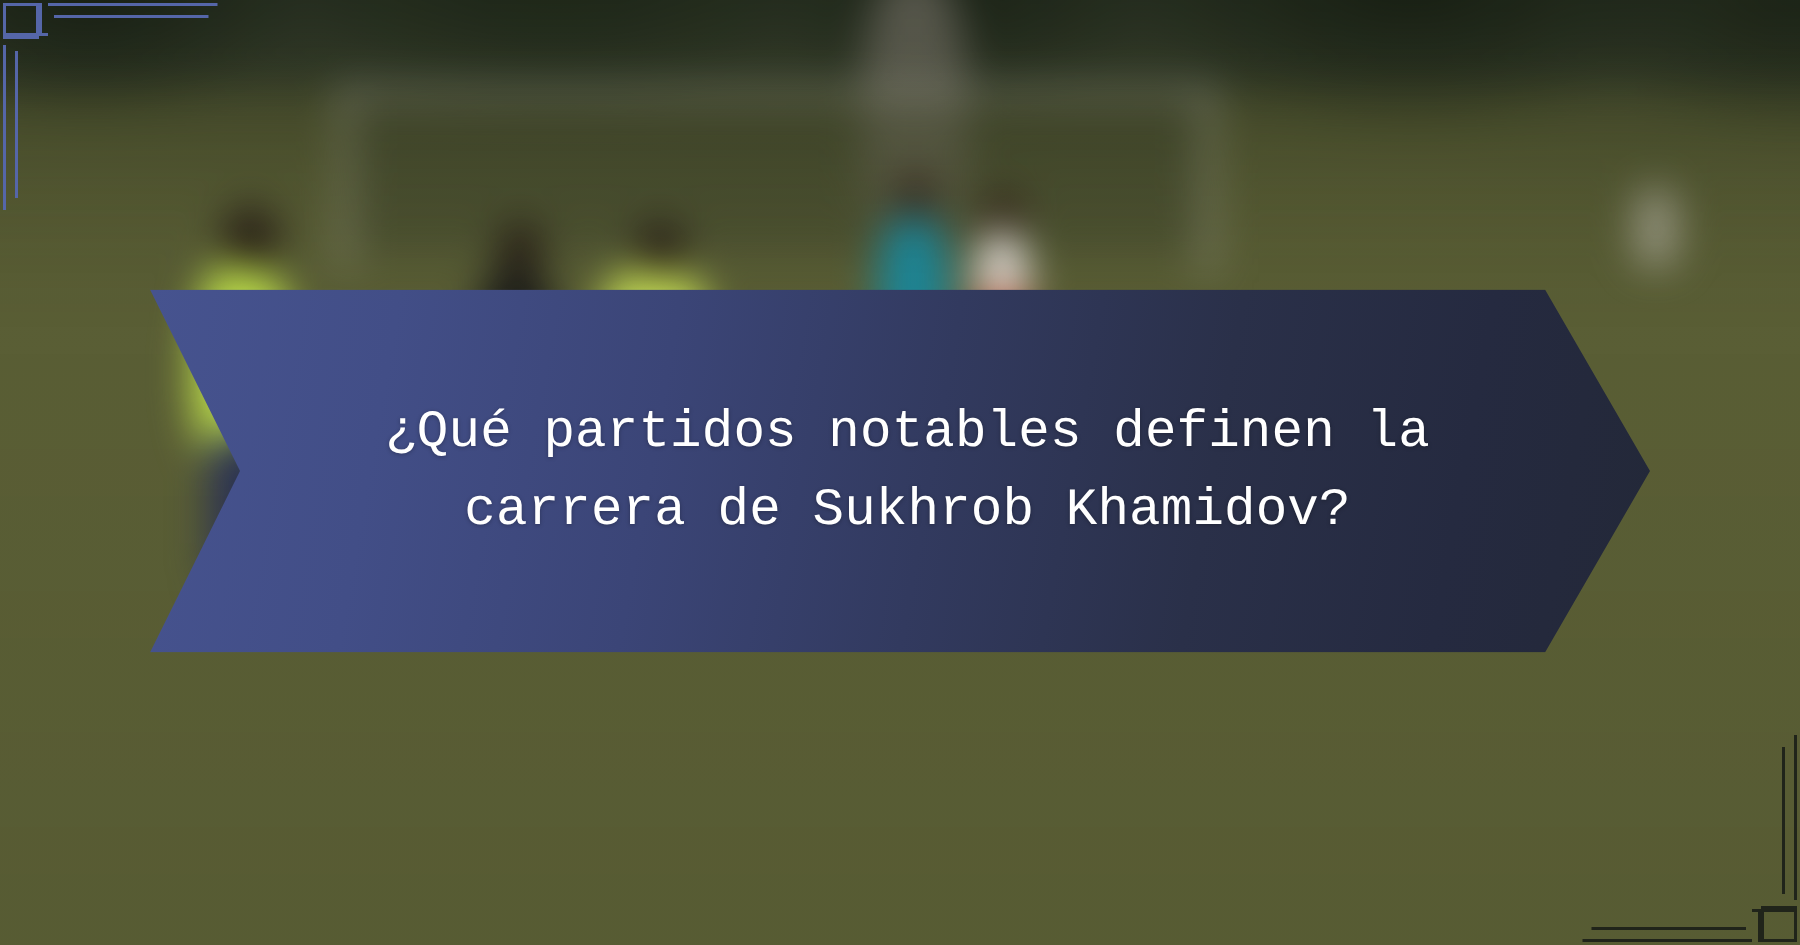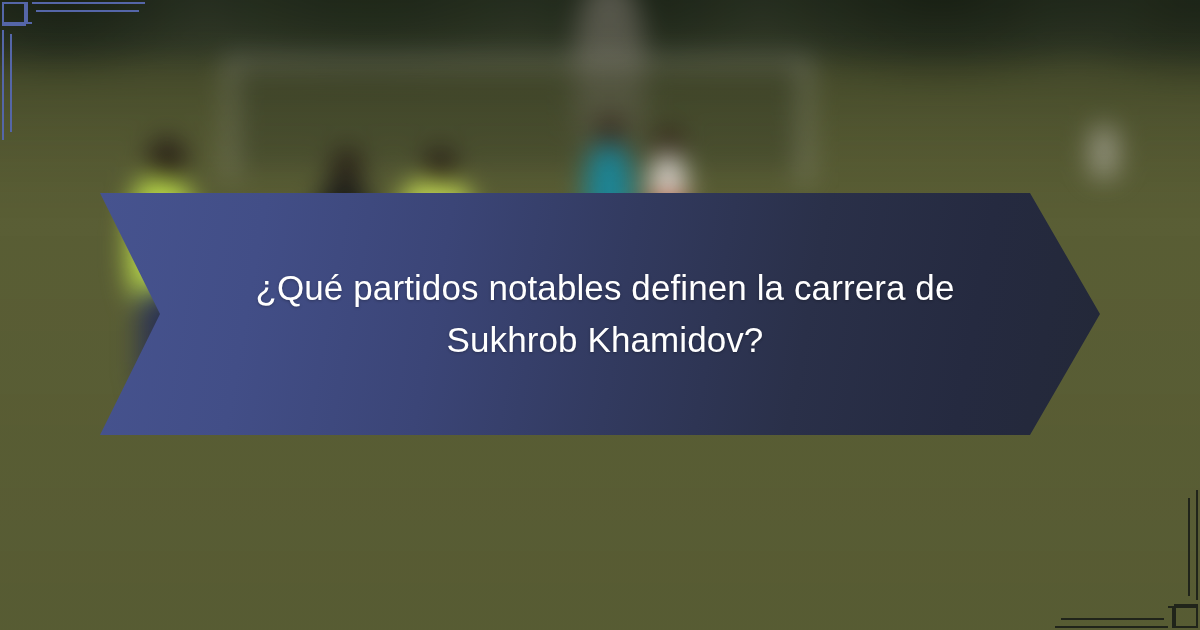--- a/index.html
+++ b/index.html
@@ -126,21 +126,21 @@
 
   
   .corner { position:absolute; pointer-events:none; }
   .corner-tl { left:0; top:0; width:200px; height:150px; }
   .corner-br { right:0; bottom:0; width:200px; height:150px; }
 
   
   .banner-wrap {
     position:absolute;
     left:100px; top:193px;
-    width:1000px; height:242px;
+    width:1000px; height:242px;font-family:Liberation Mono, monospace;
   }
   .banner {
     position:absolute; inset:0;
     background:linear-gradient(100deg,
         #46538f 0%,
         #424e87 16%,
         #3b4577 34%,
         #323a5f 52%,
         #2a3049 70%,
         #252a40 86%,

